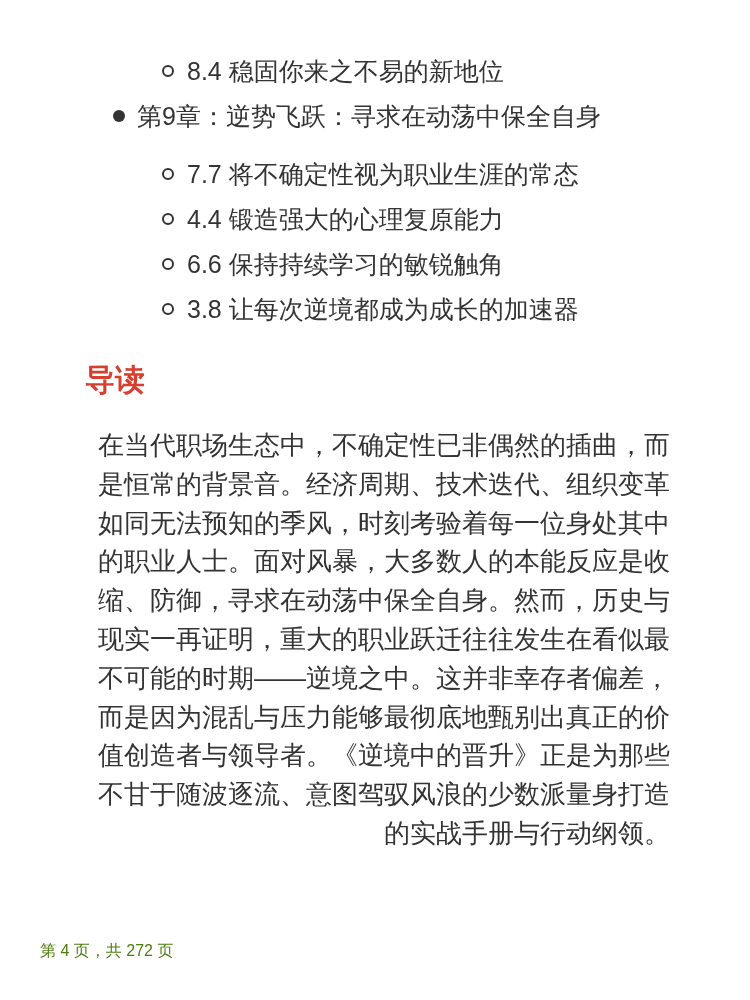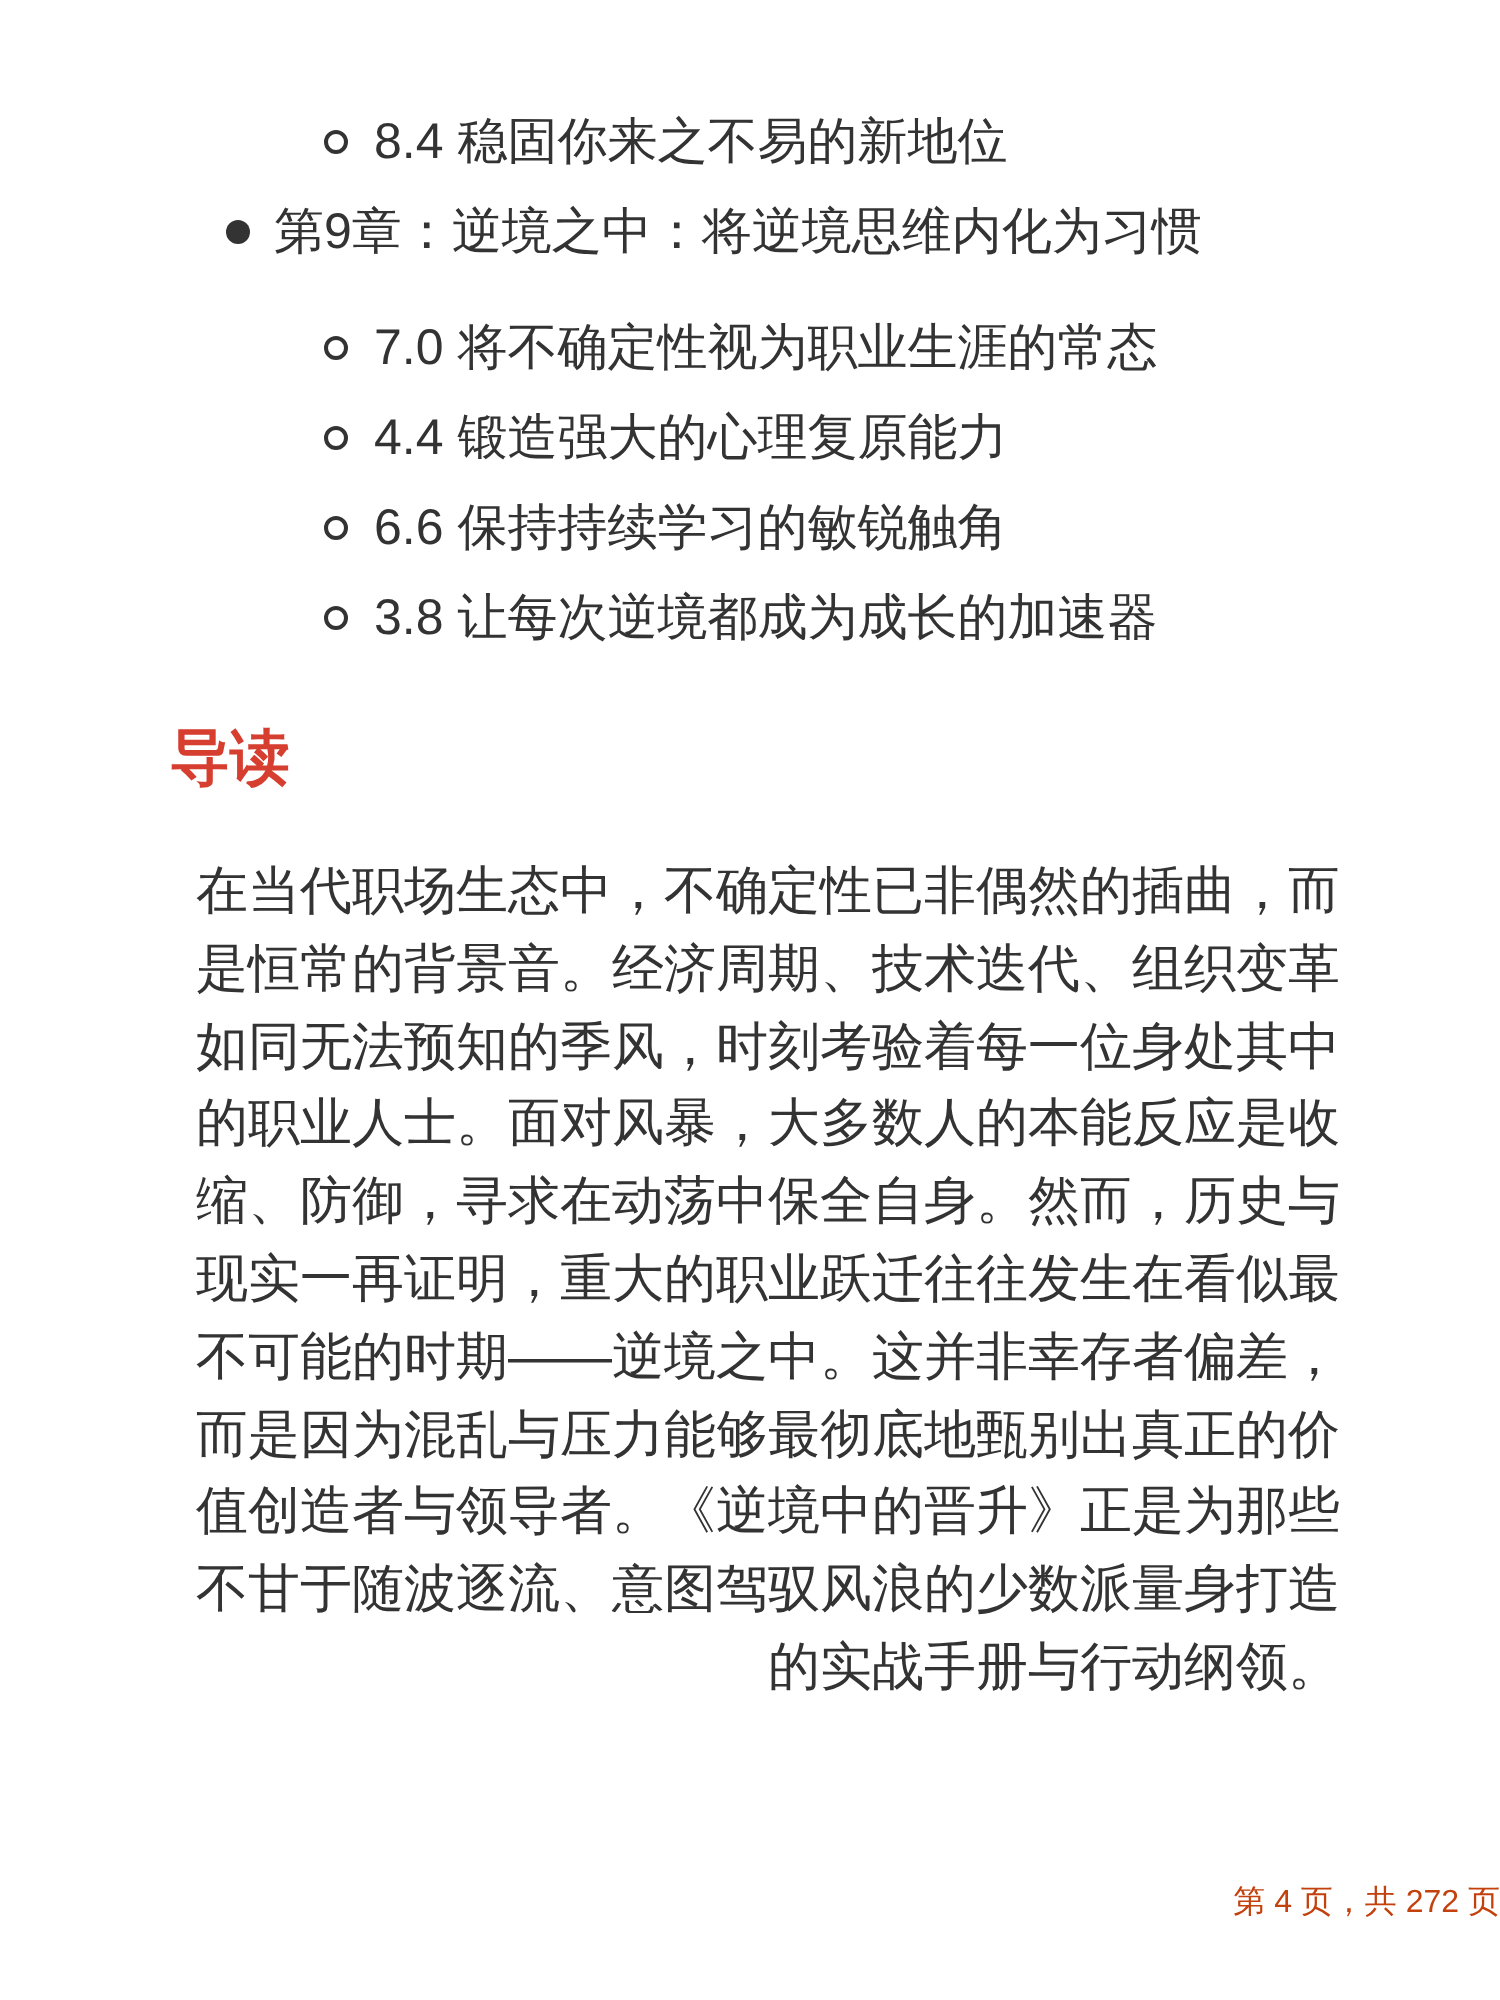--- a/index.html
+++ b/index.html
@@ -75,42 +75,43 @@
     color: #333333;
     text-align: right;
     word-break: break-all;
   }
   
   .footer {
     position: absolute;
     left: 0;
     right: 0;
     top: 941px;
-    text-align: right;
+    text-align: left;
     font-size: 16px;
-    color: #c2410c;
+    color: #4d7c0f;
+    padding-left: 40px;
   }
 </style>
 </head>
 <body>
 
 <div class="page">
 
   <ul class="toc">
     <li class="lvl2">
       <span class="marker circle"></span>
       <span>8.4 稳固你来之不易的新地位</span>
     </li>
     <li class="lvl1">
       <span class="marker disc"></span>
-      <span>第9章：逆境之中：将逆境思维内化为习惯</span>
+      <span>第9章：逆势飞跃：寻求在动荡中保全自身</span>
     </li>
     <li class="lvl2">
       <span class="marker circle"></span>
-      <span>7.0 将不确定性视为职业生涯的常态</span>
+      <span>7.7 将不确定性视为职业生涯的常态</span>
     </li>
     <li class="lvl2">
       <span class="marker circle"></span>
       <span>4.4 锻造强大的心理复原能力</span>
     </li>
     <li class="lvl2">
       <span class="marker circle"></span>
       <span>6.6 保持持续学习的敏锐触角</span>
     </li>
     <li class="lvl2">

